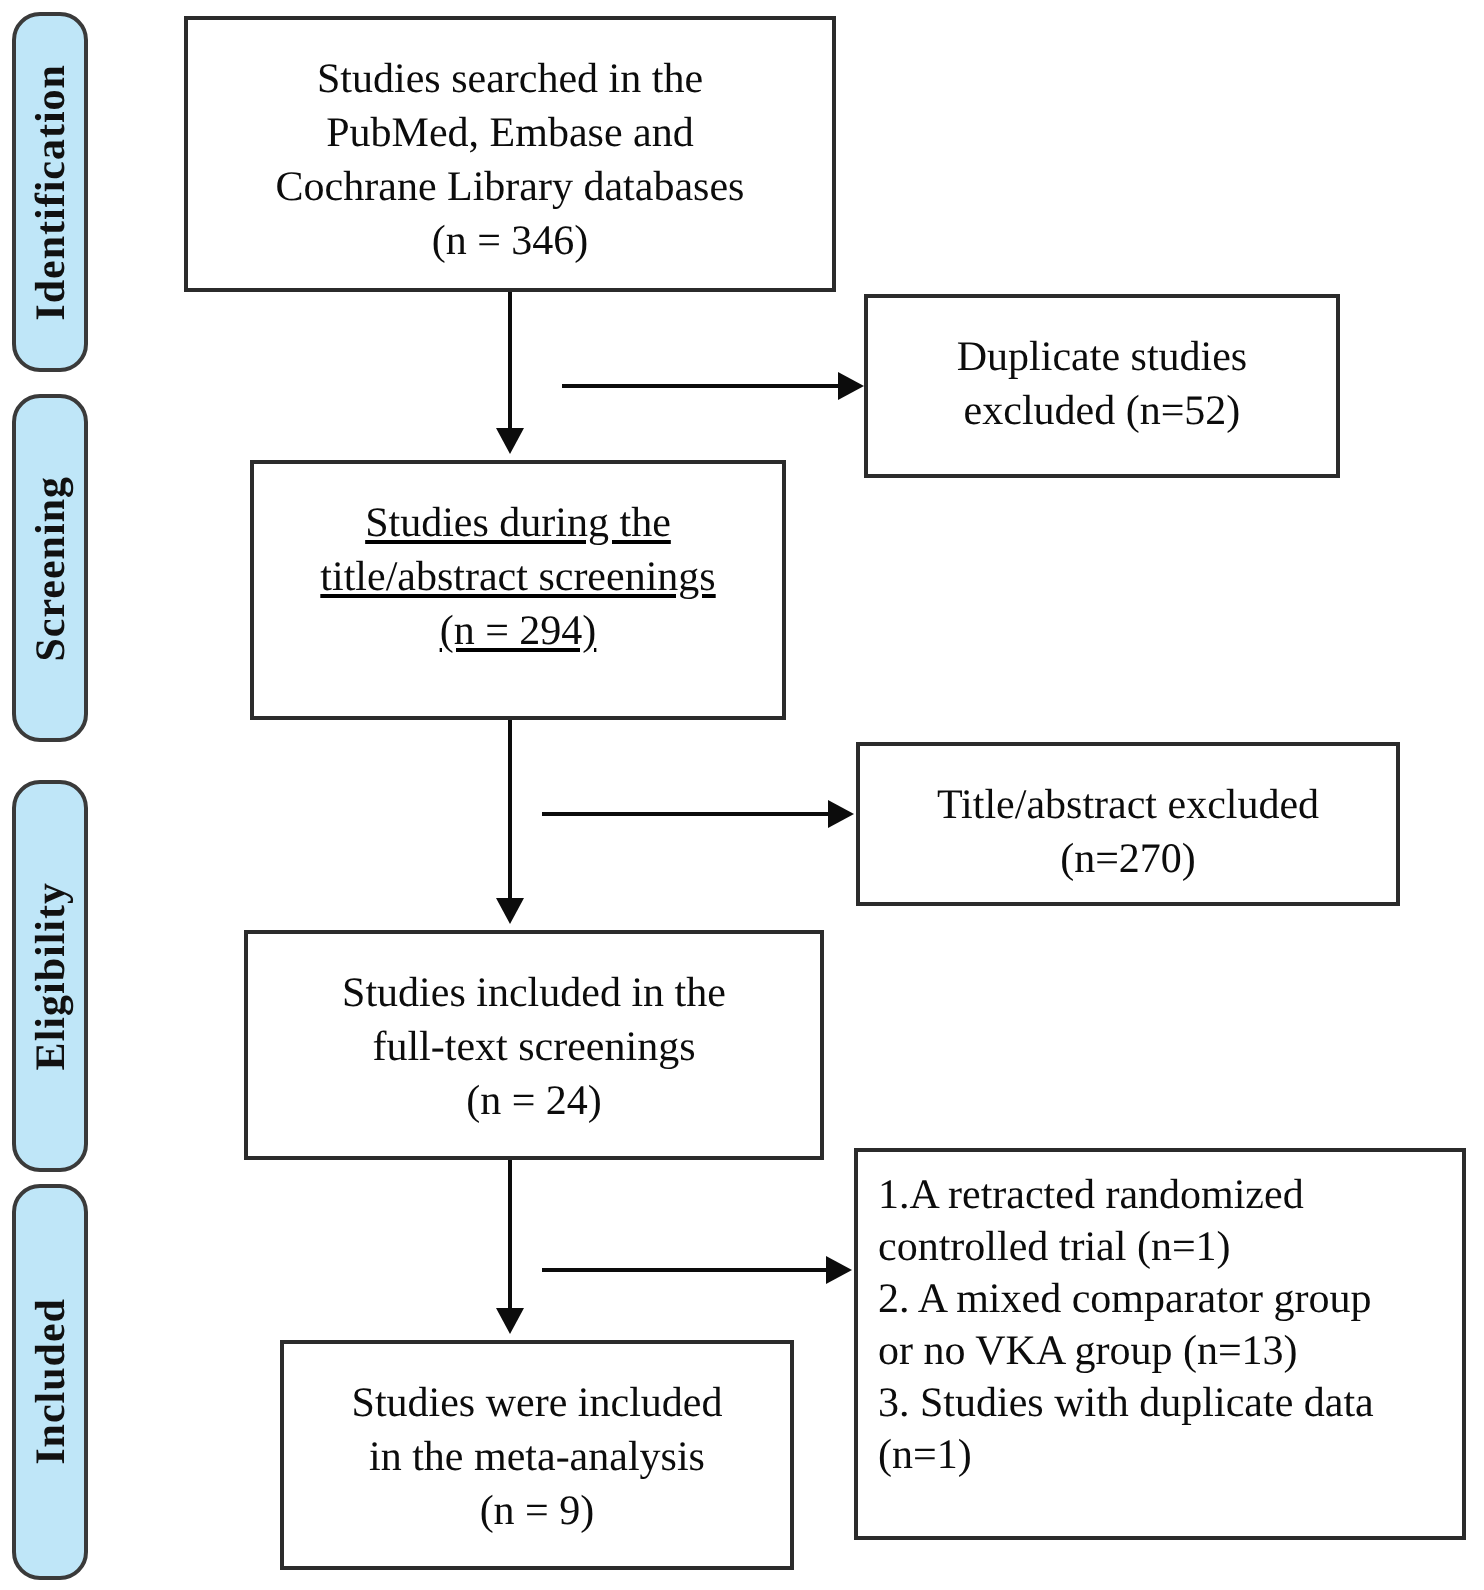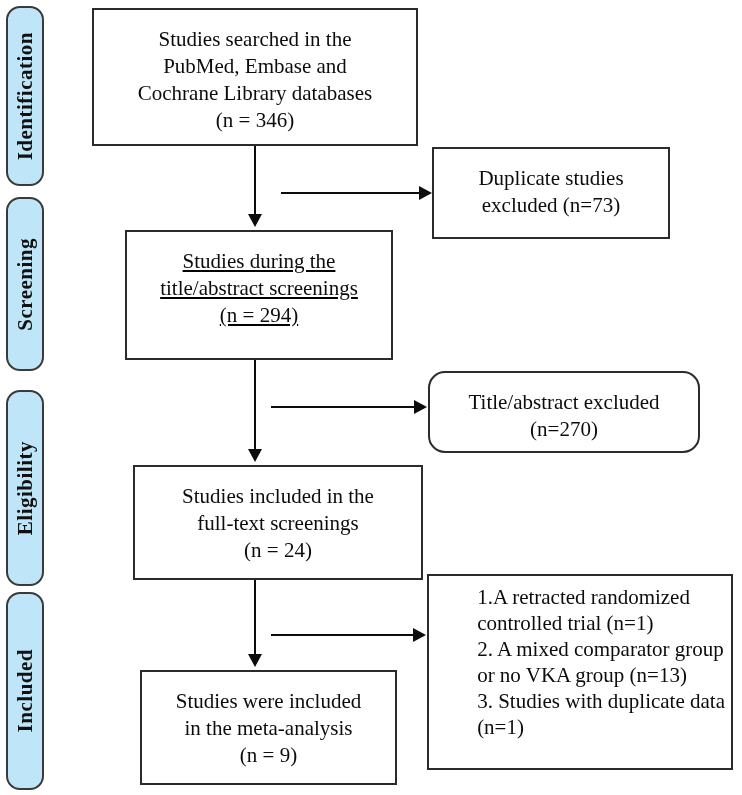--- a/index.html
+++ b/index.html
@@ -125,43 +125,43 @@
 Cochrane Library databases
 (n = 346)</span>
   </div>
 
   <div class="flow-box" style="left:125px; top:230px; width:268px; height:130px;text-decoration:underline;">
     <span class="box-text">Studies during the
 title/abstract screenings
 (n = 294)</span>
   </div>
 
-  <div class="flow-box" style="left:133px; top:465px; width:290px; height:115px;">
+  <div class="flow-box" style="left:122px; top:465px; width:290px; height:115px;">
     <span class="box-text">Studies included in the
 full-text screenings
 (n = 24)</span>
   </div>
 
   <div class="flow-box" style="left:140px; top:670px; width:257px; height:115px;font-family:Liberation Serif, serif;">
     <span class="box-text">Studies were included
 in the meta-analysis
 (n = 9)</span>
   </div>
 
   <div class="flow-box" style="left:432px; top:147px; width:238px; height:92px;">
     <span class="box-text">Duplicate studies
-excluded (n=73)</span>
+excluded (n=52)</span>
   </div>
 
-  <div class="flow-box" style="left:428px; top:371px; width:272px; height:82px;border-radius:17px;">
+  <div class="flow-box" style="left:428px; top:371px; width:272px; height:82px;">
     <span class="box-text">Title/abstract excluded
 (n=270)</span>
   </div>
 
-  <div class="flow-box left-align" style="left:427px; top:574px; width:306px; height:196px;justify-content:flex-end;">
+  <div class="flow-box left-align" style="left:427px; top:574px; width:306px; height:196px;">
     <span class="box-text">1.A retracted randomized
 controlled trial (n=1)
 2. A mixed comparator group
 or no VKA group (n=13)
 3. Studies with duplicate data
 (n=1)</span>
   </div>
 
   <div class="connector">
     <div class="v-line" style="left:254px; top:146px; height:70px;"></div>

